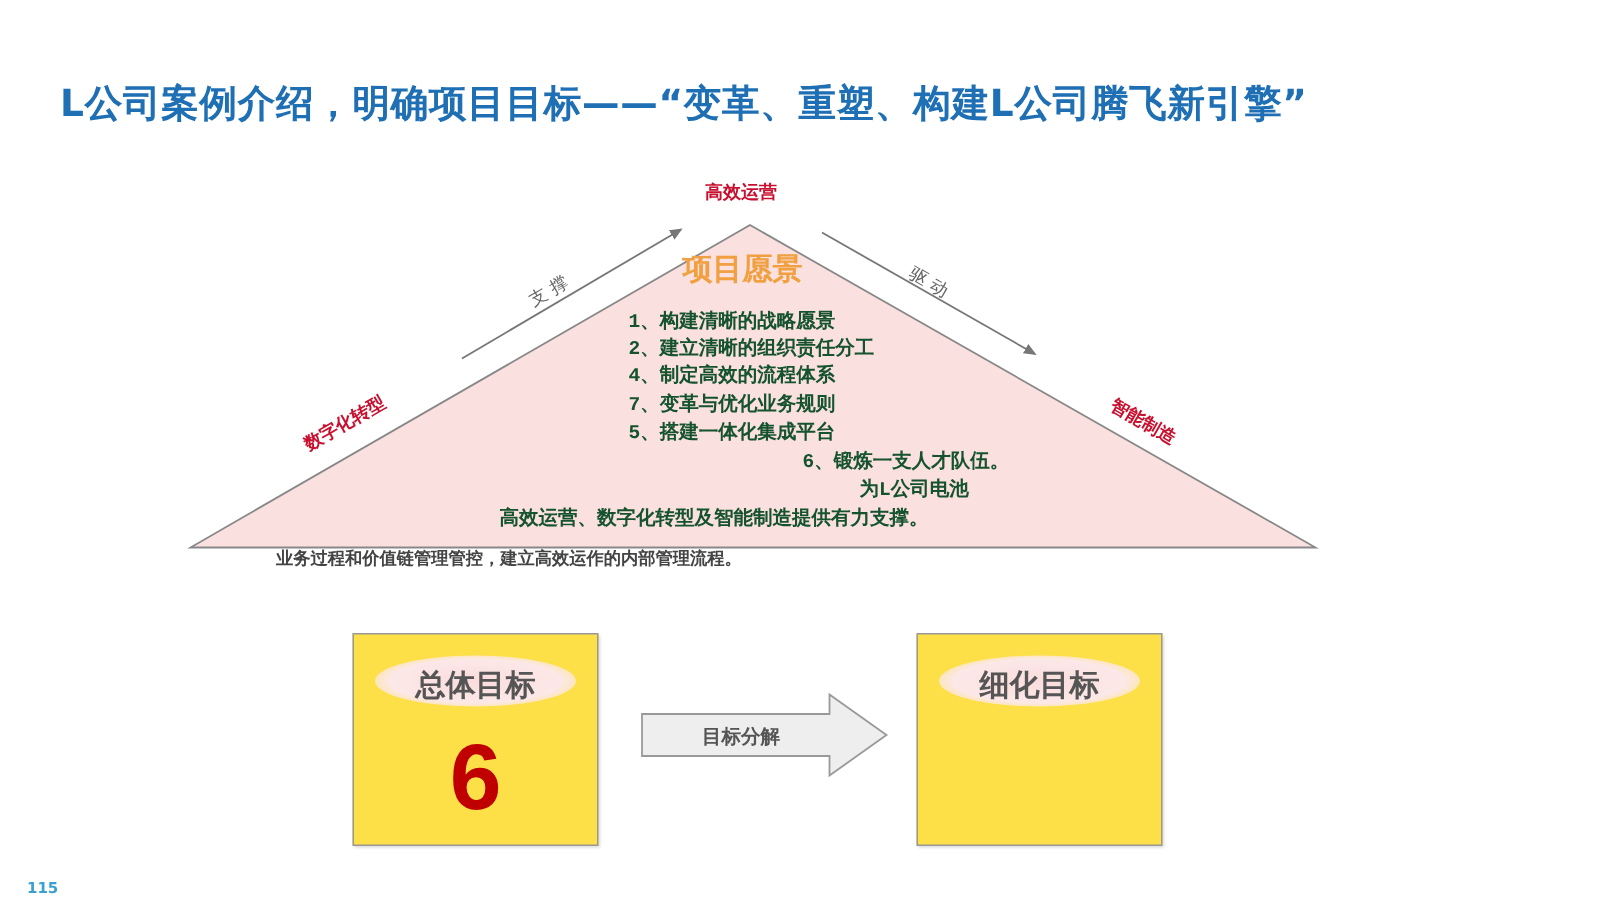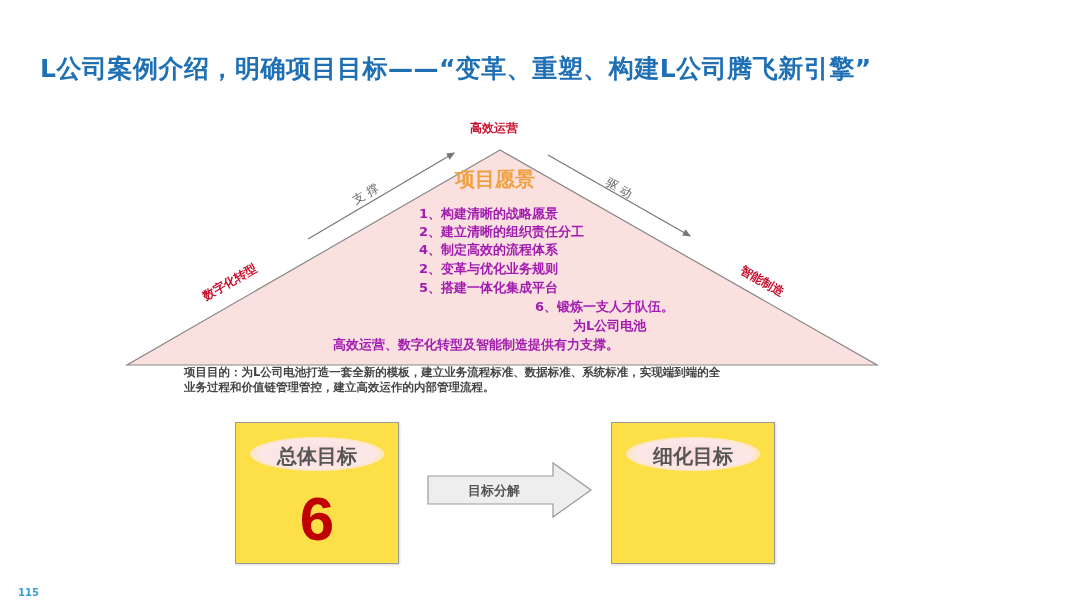--- a/index.html
+++ b/index.html
@@ -2,21 +2,21 @@
 <html><head>
 <meta charset="utf-8">
 <style>
   html, body { margin:0; padding:0; }
   body { width:1080px; height:608px; background:#ffffff; position:relative; overflow:hidden;
          font-family:"DejaVu Sans","Liberation Sans",sans-serif; }
   .abs { position:absolute; }
   .title { left:40px; top:52px; font-size:25px; font-weight:bold; color:#1e6fb4; letter-spacing:0.5px; white-space:nowrap; }
   .apex-label { left:470px; top:120px; font-size:12px; font-weight:bold; color:#c8102e; }
   .vision-title { left:455px; top:166px; font-size:20px; font-weight:bold; color:#f0a040; }
-  .vision-item { font-size:13px; font-weight:bold; color:#a21caf; white-space:nowrap; }
+  .vision-item { font-size:13px; font-weight:bold; color:#14532d; white-space:nowrap;font-family:Liberation Mono, monospace; }
   .side-label { font-size:12px; font-weight:bold; color:#c8102e; white-space:nowrap; }
   .arrow-label { font-size:12px; color:#666; white-space:nowrap; }
   .purpose { left:184px; top:365px; width:640px; font-size:11.5px; font-weight:bold; color:#444; line-height:15px; }
   .goal-box { width:162px; height:140px; background:#fde047; border:1.5px solid #999; box-shadow:1px 1px 2px rgba(0,0,0,0.15); }
   .goal-pill { position:absolute; left:14px; top:14px; width:134px; height:34px; border-radius:50%;
                background:radial-gradient(ellipse at center, #fbdcdc 0%, #fce8e8 60%, rgba(242,242,242,0) 100%); }
   .goal-label { position:absolute; left:0; width:162px; top:20px; text-align:center; font-size:20px; font-weight:bold; color:#555; }
   .goal-num { position:absolute; left:0; width:162px; top:60px; text-align:center; font-size:62px; font-weight:bold; color:#c00000; font-family:"Liberation Sans",sans-serif; }
   .page-num { left:18px; top:587px; font-size:10px; font-weight:bold; color:#3aa0d0; }
 </style>
@@ -42,28 +42,27 @@
 <div class="abs arrow-label" style="left:605px;top:180px;transform:rotate(30deg);">驱 动</div>
 
 <div class="abs side-label" style="left:200px;top:274px;transform:rotate(-30deg);">数字化转型</div>
 <div class="abs side-label" style="left:738px;top:273px;transform:rotate(30deg);">智能制造</div>
 
 <div class="abs vision-title">项目愿景</div>
 
 <div class="abs vision-item" style="left:419px;top:205px;">1、构建清晰的战略愿景</div>
 <div class="abs vision-item" style="left:419px;top:223px;">2、建立清晰的组织责任分工</div>
 <div class="abs vision-item" style="left:419px;top:241px;">4、制定高效的流程体系</div>
-<div class="abs vision-item" style="left:419px;top:260px;">2、变革与优化业务规则</div>
+<div class="abs vision-item" style="left:419px;top:260px;">7、变革与优化业务规则</div>
 <div class="abs vision-item" style="left:419px;top:279px;">5、搭建一体化集成平台</div>
 <div class="abs vision-item" style="left:535px;top:298px;">6、锻炼一支人才队伍。</div>
 <div class="abs vision-item" style="left:573px;top:317px;">为L公司电池</div>
 <div class="abs vision-item" style="left:333px;top:336px;">高效运营、数字化转型及智能制造提供有力支撑。</div>
 
 <div class="abs purpose">
-  <div>项目目的：为L公司电池打造一套全新的模板，建立业务流程标准、数据标准、系统标准，实现端到端的全</div>
   <div>业务过程和价值链管理管控，建立高效运作的内部管理流程。</div>
 </div>
 
 <div class="abs goal-box" style="left:235px;top:422px;">
   <div class="goal-pill"></div>
   <div class="goal-label">总体目标</div>
   <div class="goal-num">6</div>
 </div>
 
 <svg class="abs" style="left:425px;top:460px;" width="170" height="60">

